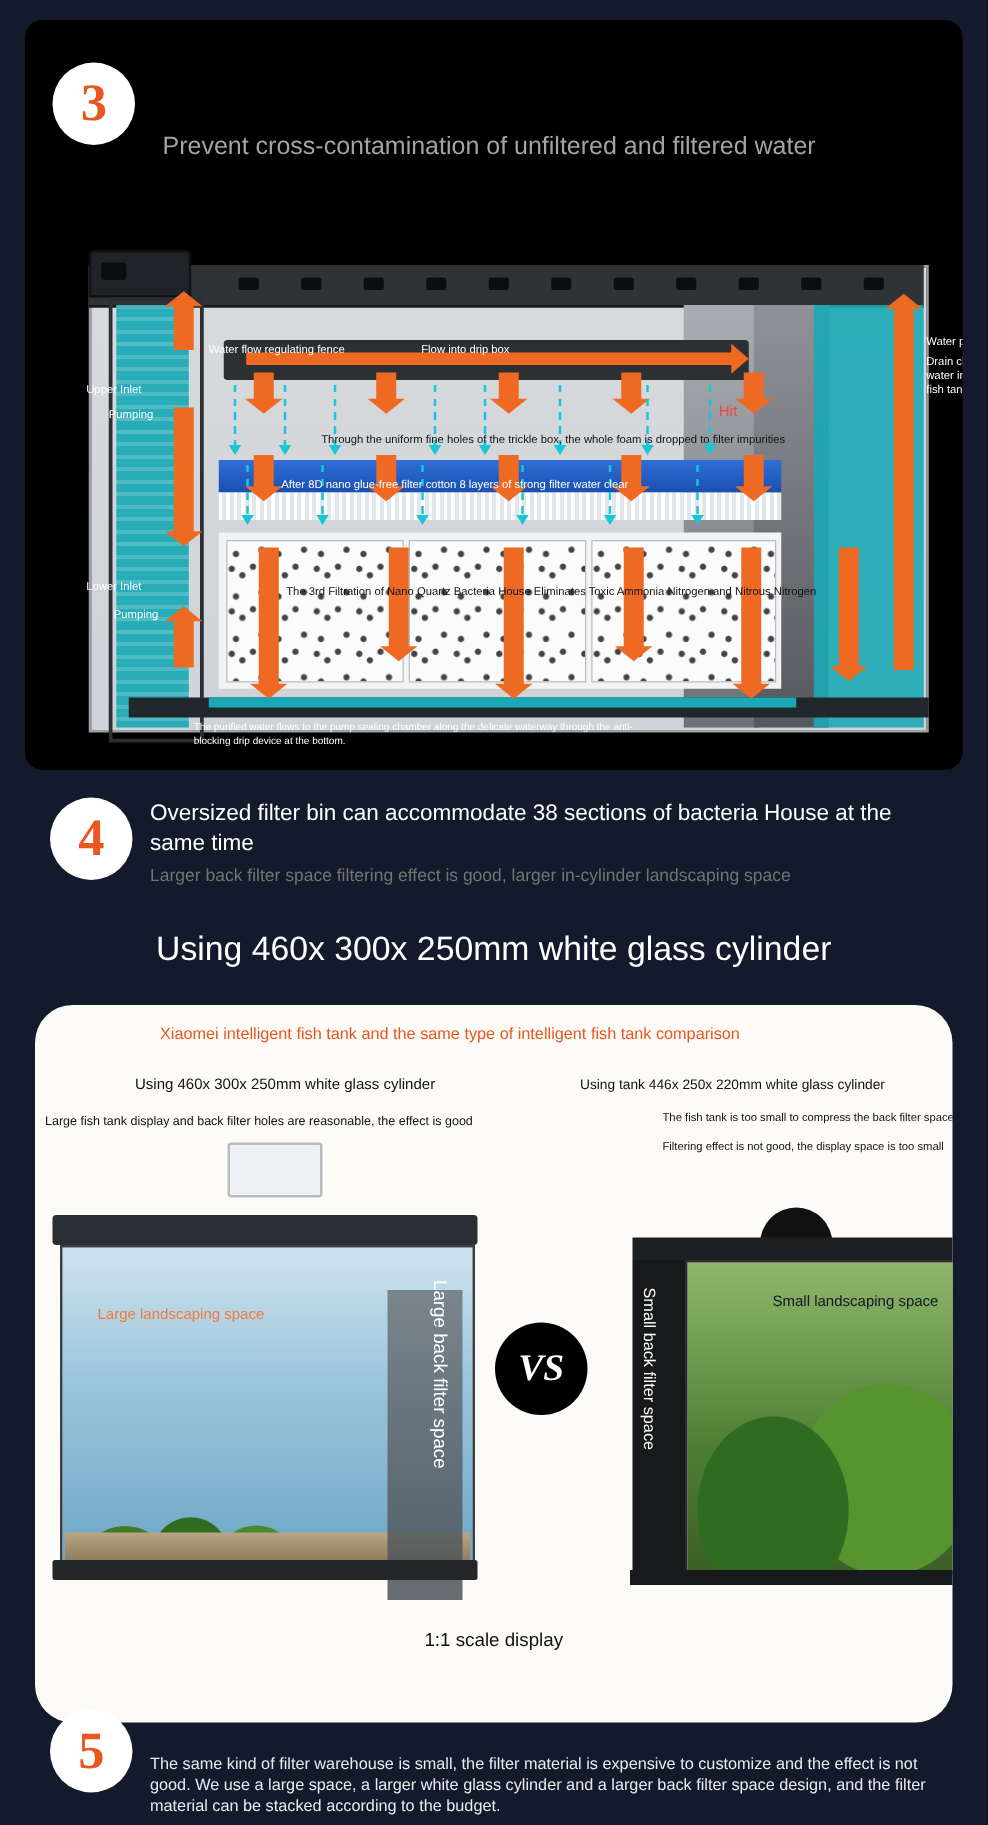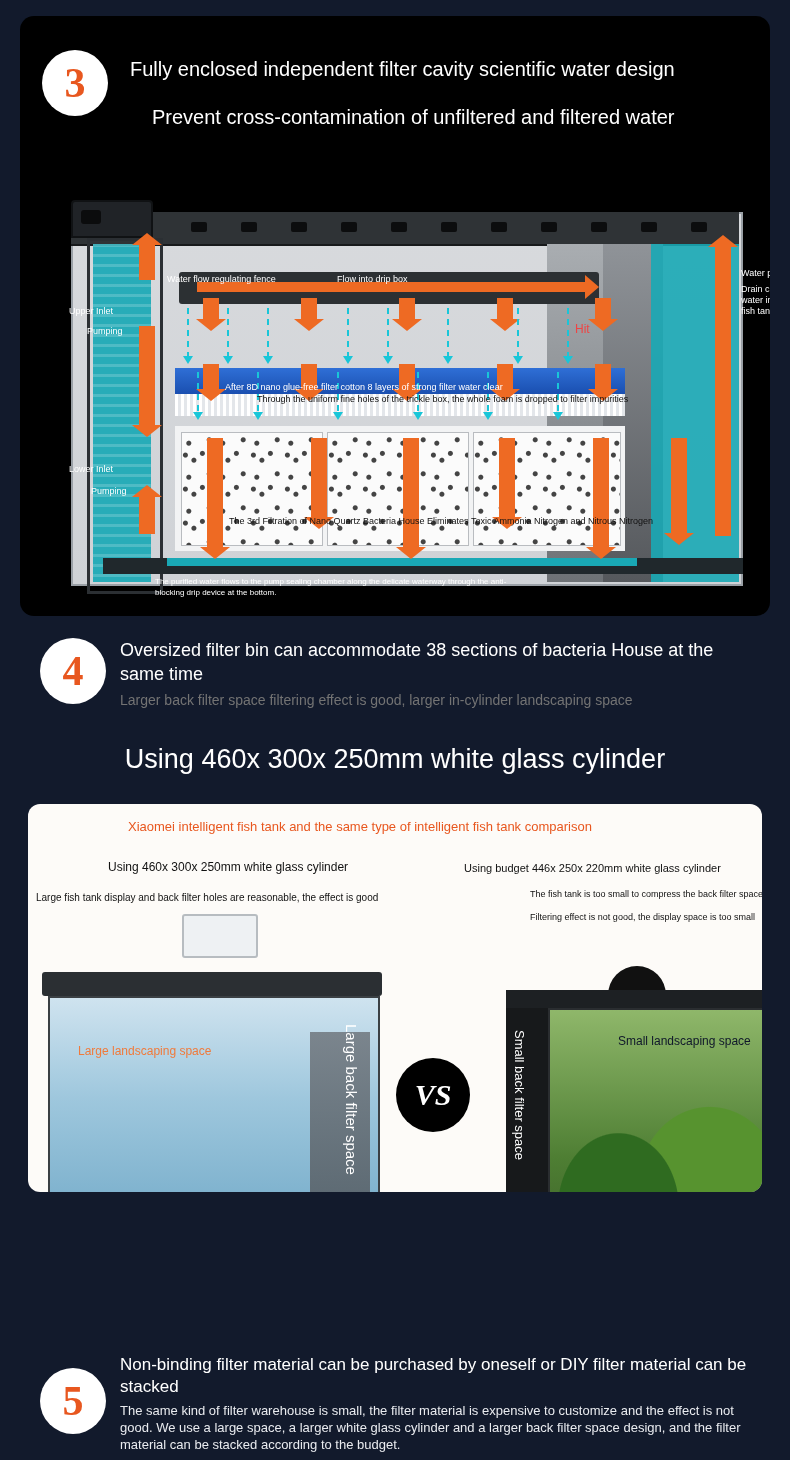--- a/index.html
+++ b/index.html
@@ -4,21 +4,21 @@
 <style>
   html,body{margin:0;padding:0;background:#0d1322;}
   body{width:790px;height:1460px;overflow:hidden;font-family:"Liberation Sans",sans-serif;}
   .page{position:relative;width:790px;height:1460px;background:#121a2c;}
 
   
   .sec3{position:absolute;left:20px;top:16px;width:750px;height:600px;background:#000;border-radius:14px;overflow:hidden;}
   .badge{position:absolute;width:66px;height:66px;border-radius:50%;background:#fff;display:flex;align-items:center;justify-content:center;font-size:42px;font-weight:bold;color:#e8571f;font-family:"Liberation Serif",serif;}
   .sec3 .badge{left:22px;top:34px;}
   .sec3 .h1{position:absolute;left:110px;top:42px;color:#fff;font-size:20px;}
-  .sec3 .h2{position:absolute;left:110px;top:90px;color:#ffffff;font-size:20px;margin-left:22px;}
+  .sec3 .h2{position:absolute;left:110px;top:90px;color:#a3a3a3;font-size:20px;}
 
   .diagram{position:absolute;left:27px;top:170px;width:700px;height:430px;}
   .tank{position:absolute;left:24px;top:26px;width:668px;height:370px;background:linear-gradient(180deg,#d8dadd 0%,#cfd2d6 100%);border:2px solid #9aa0a6;}
   .topbar{position:absolute;left:24px;top:26px;width:668px;height:32px;background:#2f3336;border-bottom:2px solid #17191b;}
   .topbar .slot{position:absolute;top:10px;width:16px;height:10px;background:#0c0d0e;border-radius:2px;}
   .pumpbox{position:absolute;left:24px;top:14px;width:78px;height:34px;background:#202327;border-radius:4px 4px 0 0;border:2px solid #101214;}
   .pumpbox .knob{position:absolute;left:8px;top:8px;width:20px;height:14px;background:#0b0c0d;border-radius:3px;}
   .leftcol{position:absolute;left:46px;top:58px;width:58px;height:338px;background:#19a8b5;opacity:.92;}
   .leftcol2{position:absolute;left:46px;top:58px;width:58px;height:338px;background:repeating-linear-gradient(180deg,rgba(255,255,255,.18) 0 3px,transparent 3px 10px);}
   .leftframe{position:absolute;left:40px;top:52px;width:70px;height:350px;border:3px solid #2b2f33;background:transparent;}
@@ -40,34 +40,34 @@
   .bottomcyan{position:absolute;left:120px;top:372px;width:470px;height:8px;background:#19a8b5;}
   .arrowdown{position:absolute;width:16px;background:#ee6a23;}
   .arrowdown:after{content:"";position:absolute;left:-7px;bottom:-11px;border-left:15px solid transparent;border-right:15px solid transparent;border-top:12px solid #ee6a23;}
   .arrowup{position:absolute;width:16px;background:#ee6a23;}
   .arrowup:after{content:"";position:absolute;left:-7px;top:-11px;border-left:15px solid transparent;border-right:15px solid transparent;border-bottom:12px solid #ee6a23;}
   .arrowright{position:absolute;height:10px;background:#ee6a23;}
   .arrowright:after{content:"";position:absolute;right:-12px;top:-7px;border-top:12px solid transparent;border-bottom:12px solid transparent;border-left:14px solid #ee6a23;}
   .dl{position:absolute;width:2px;background:repeating-linear-gradient(180deg,#19c6d8 0 6px,transparent 6px 11px);}
   .dl:after{content:"";position:absolute;left:-4px;bottom:-8px;border-left:5px solid transparent;border-right:5px solid transparent;border-top:8px solid #19c6d8;}
   .lbl{position:absolute;color:#fff;font-size:9px;line-height:11px;}
-  .lbl.dark{color:#111;margin-top:48px;}
+  .lbl.dark{color:#111;}
   .lbl.orange{color:#ef4444;}
   .lbl.small{font-size:8px;}
 
   
   .sec4{position:absolute;left:20px;top:630px;width:750px;height:100px;}
   .sec4 .badge{left:20px;top:8px;background:#fff;}
   .sec4 .t1{position:absolute;left:100px;top:8px;color:#fff;font-size:18px;line-height:24px;width:640px;}
   .sec4 .t2{position:absolute;left:100px;top:62px;color:#737373;font-size:14px;}
 
   .headline{position:absolute;left:0;top:744px;width:790px;text-align:center;color:#fff;font-size:27px;}
 
   
-  .card{position:absolute;left:28px;top:804px;width:734px;height:388px;background:#fdfbf8;border-radius:12px;overflow:hidden;}
+  .card{position:absolute;left:28px;top:804px;width:734px;height:574px;background:#fdfbf8;border-radius:30px;overflow:hidden;}
   .card .title{position:absolute;left:100px;top:14px;width:560px;color:#e8571f;font-size:13px;line-height:17px;}
   .card .sub-l{position:absolute;left:80px;top:56px;color:#111;font-size:12px;}
   .card .sub-r{position:absolute;left:436px;top:58px;color:#111;font-size:11px;}
   .card .desc-l{position:absolute;left:8px;top:88px;width:420px;color:#111;font-size:10px;}
   .card .desc-r{position:absolute;left:502px;top:84px;width:240px;color:#111;font-size:9px;line-height:12px;}
   .card .desc-r2{position:absolute;left:502px;top:108px;width:260px;color:#111;font-size:9px;}
   .card .scale{position:absolute;left:0;top:500px;width:734px;text-align:center;color:#111;font-size:15px;}
 
   .vs{position:absolute;left:368px;top:254px;width:74px;height:74px;border-radius:50%;background:#000000;color:#fff;font-size:30px;font-weight:bold;font-family:"Liberation Serif",serif;display:flex;align-items:center;justify-content:center;font-style:italic;}
 
@@ -104,21 +104,20 @@
   .sec5 .t1{position:absolute;left:100px;top:6px;width:640px;color:#fff;font-size:17px;line-height:22px;}
   .sec5 .t2{position:absolute;left:100px;top:54px;width:650px;color:#e9ebef;font-size:13px;line-height:17px;}
 </style>
 </head>
 <body>
 
 <div class="page">
 
   <div class="sec3">
     <div class="badge">3</div>
-    <div class="h1">Fully enclosed independent filter cavity scientific water design</div>
     <div class="h2">Prevent cross-contamination of unfiltered and filtered water</div>
 
     <div class="diagram">
       <div class="tank"></div>
       <div class="topbar">
         <div class="slot" style="left:120px"></div>
         <div class="slot" style="left:170px"></div>
         <div class="slot" style="left:220px"></div>
         <div class="slot" style="left:270px"></div>
         <div class="slot" style="left:320px"></div>
@@ -213,21 +212,21 @@
     <div class="badge">4</div>
     <div class="t1">Oversized filter bin can accommodate 38 sections of bacteria House at the same time</div>
     <div class="t2">Larger back filter space filtering effect is good, larger in-cylinder landscaping space</div>
   </div>
 
   <div class="headline">Using 460x 300x 250mm white glass cylinder</div>
 
   <div class="card">
     <div class="title">Xiaomei intelligent fish tank and the same type of intelligent fish tank comparison</div>
     <div class="sub-l">Using 460x 300x 250mm white glass cylinder</div>
-    <div class="sub-r">Using budget 446x 250x 220mm white glass cylinder</div>
+    <div class="sub-r">Using tank 446x 250x 220mm white glass cylinder</div>
     <div class="desc-l">Large fish tank display and back filter holes are reasonable, the effect is good</div>
     <div class="desc-r">The fish tank is too small to compress the back filter space.</div>
     <div class="desc-r2">Filtering effect is not good, the display space is too small</div>
 
     <div class="tankL">
       <div class="light"></div>
       <div class="hood"></div>
       <div class="glass">
         <div class="plants"></div>
         <div class="sand"></div>
@@ -248,17 +247,16 @@
       <div class="base"></div>
       <div class="rotlabel">Small back filter space</div>
       <div class="ss">Small landscaping space</div>
     </div>
 
     <div class="scale">1:1 scale display</div>
   </div>
 
   <div class="sec5">
     <div class="badge">5</div>
-    <div class="t1">Non-binding filter material can be purchased by oneself or DIY filter material can be stacked</div>
     <div class="t2">The same kind of filter warehouse is small, the filter material is expensive to customize and the effect is not good. We use a large space, a larger white glass cylinder and a larger back filter space design, and the filter material can be stacked according to the budget.</div>
   </div>
 
 </div>
 
 </body></html>

